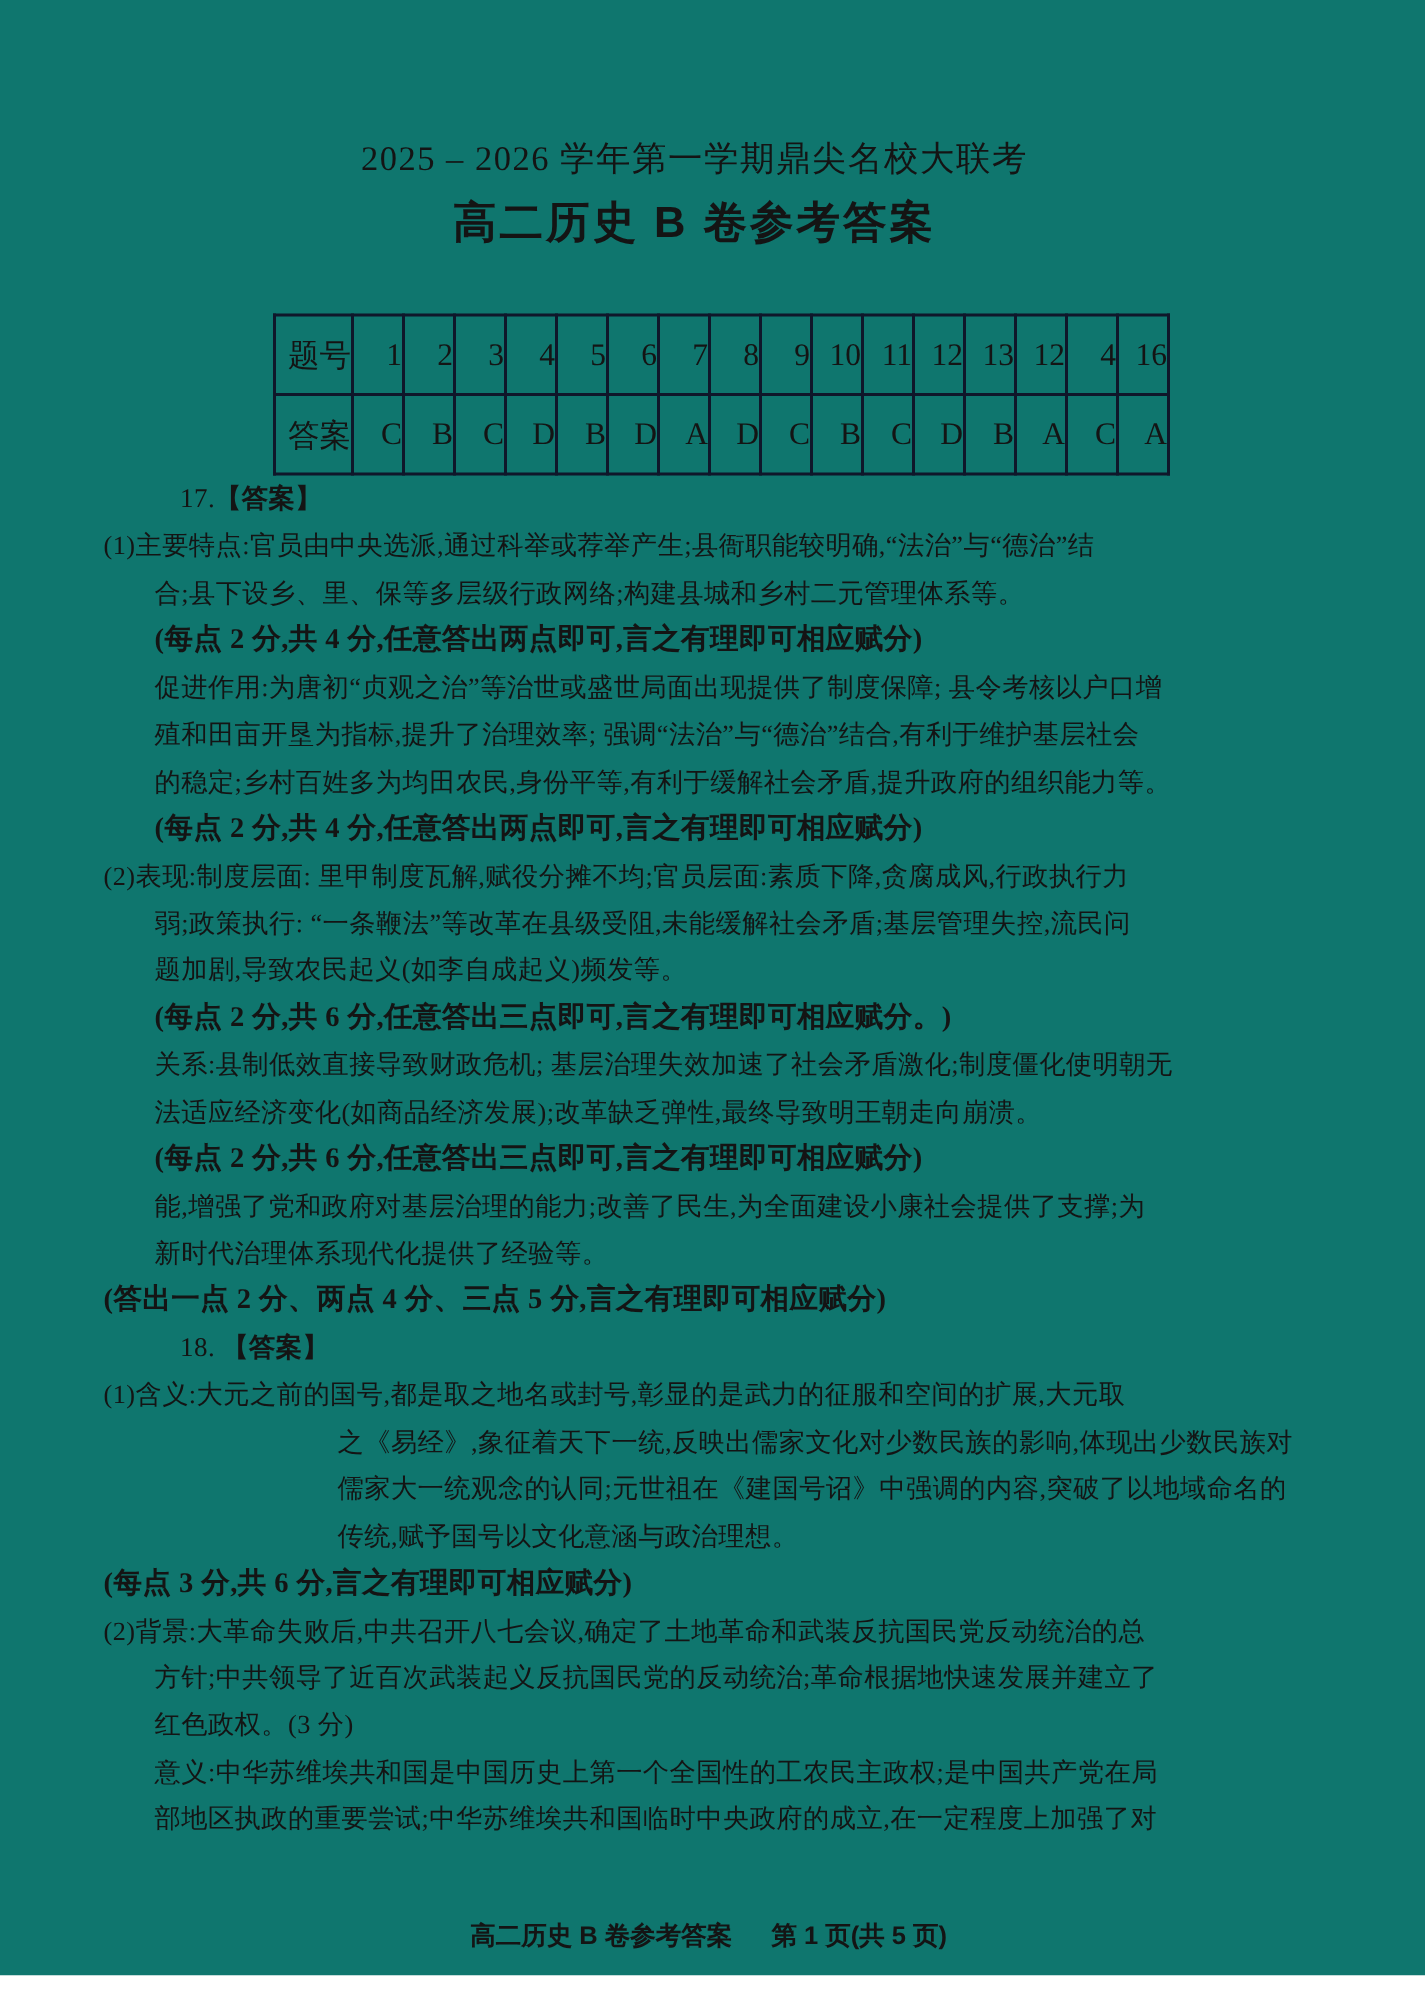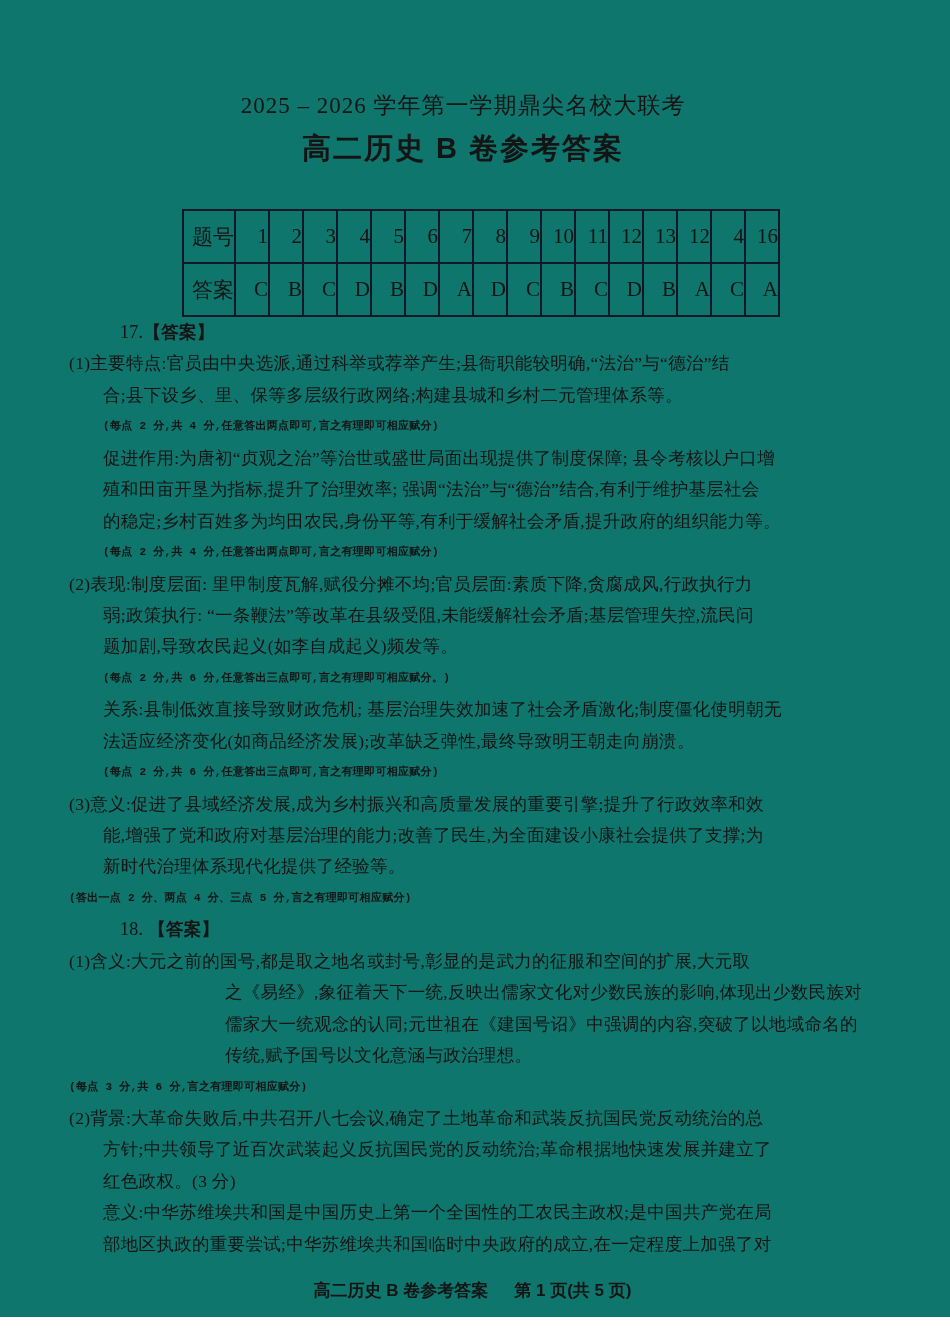--- a/index.html
+++ b/index.html
@@ -49,23 +49,23 @@
     height:31.45px;line-height:31.45px;
     font-size:17.5px;
     letter-spacing:.3px;
     white-space:pre;
   }
   .i0{padding-left:120px;}
   .i1{padding-left:69px;}
   .i2{padding-left:103px;}
   .i3{padding-left:225px;}
   .b{
-    font-family:Liberation Mono, monospace;
+    font-family:Liberation Serif, serif;
     font-weight:bold;
-    font-size:11px;
+    font-size:19px;
   }
   .marker{
     font-family:"Liberation Serif","DejaVu Serif",serif;
     font-weight:normal;
     font-size:18px;
   }
   .qlabel{
     font-family:"Liberation Sans","DejaVu Sans",sans-serif;
     font-weight:bold;
     font-size:17.5px;
@@ -140,21 +140,20 @@
       <div class="line i2">殖和田亩开垦为指标,提升了治理效率; 强调“法治”与“德治”结合,有利于维护基层社会</div>
       <div class="line i2">的稳定;乡村百姓多为均田农民,身份平等,有利于缓解社会矛盾,提升政府的组织能力等。</div>
       <div class="line i2 b">(每点 2 分,共 4 分,任意答出两点即可,言之有理即可相应赋分)</div>
       <div class="line i1">(2)表现:制度层面: 里甲制度瓦解,赋役分摊不均;官员层面:素质下降,贪腐成风,行政执行力</div>
       <div class="line i2">弱;政策执行: “一条鞭法”等改革在县级受阻,未能缓解社会矛盾;基层管理失控,流民问</div>
       <div class="line i2">题加剧,导致农民起义(如李自成起义)频发等。</div>
       <div class="line i2 b">(每点 2 分,共 6 分,任意答出三点即可,言之有理即可相应赋分。)</div>
       <div class="line i2">关系:县制低效直接导致财政危机; 基层治理失效加速了社会矛盾激化;制度僵化使明朝无</div>
       <div class="line i2">法适应经济变化(如商品经济发展);改革缺乏弹性,最终导致明王朝走向崩溃。</div>
       <div class="line i2 b">(每点 2 分,共 6 分,任意答出三点即可,言之有理即可相应赋分)</div>
-      <div class="line i1">(3)意义:促进了县域经济发展,成为乡村振兴和高质量发展的重要引擎;提升了行政效率和效</div>
       <div class="line i2">能,增强了党和政府对基层治理的能力;改善了民生,为全面建设小康社会提供了支撑;为</div>
       <div class="line i2">新时代治理体系现代化提供了经验等。</div>
       <div class="line i1 b">(答出一点 2 分、两点 4 分、三点 5 分,言之有理即可相应赋分)</div>
       <div class="line i0"><span class="marker">18. </span><span class="qlabel">【答案】</span></div>
       <div class="line i1">(1)含义:大元之前的国号,都是取之地名或封号,彰显的是武力的征服和空间的扩展,大元取</div>
       <div class="line i3">之《易经》,象征着天下一统,反映出儒家文化对少数民族的影响,体现出少数民族对</div>
       <div class="line i3">儒家大一统观念的认同;元世祖在《建国号诏》中强调的内容,突破了以地域命名的</div>
       <div class="line i3">传统,赋予国号以文化意涵与政治理想。</div>
       <div class="line i1 b">(每点 3 分,共 6 分,言之有理即可相应赋分)</div>
       <div class="line i1">(2)背景:大革命失败后,中共召开八七会议,确定了土地革命和武装反抗国民党反动统治的总</div>

